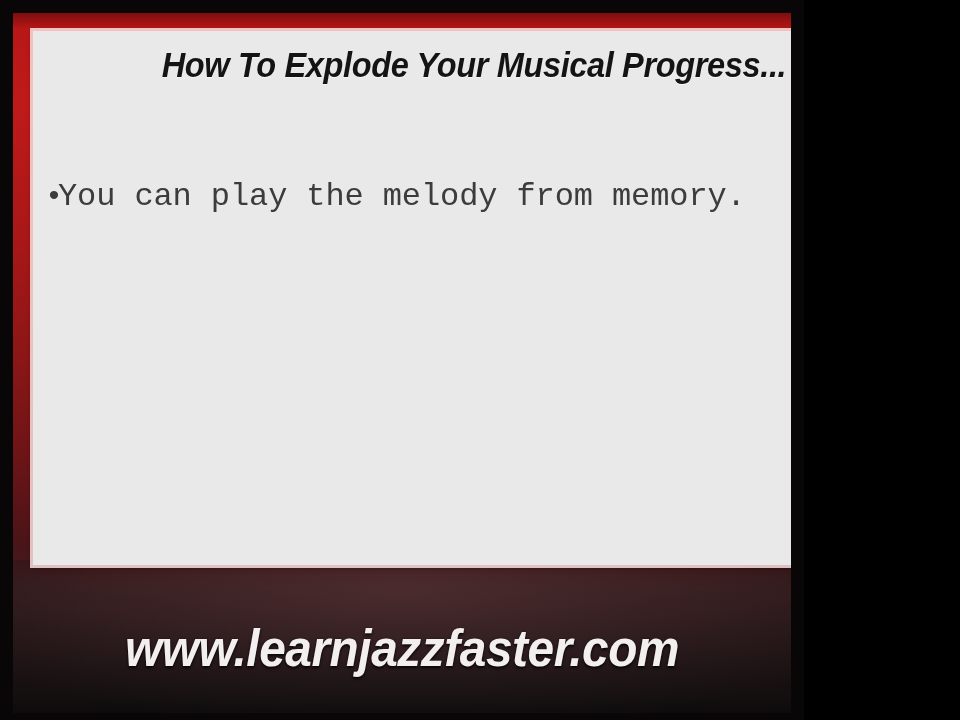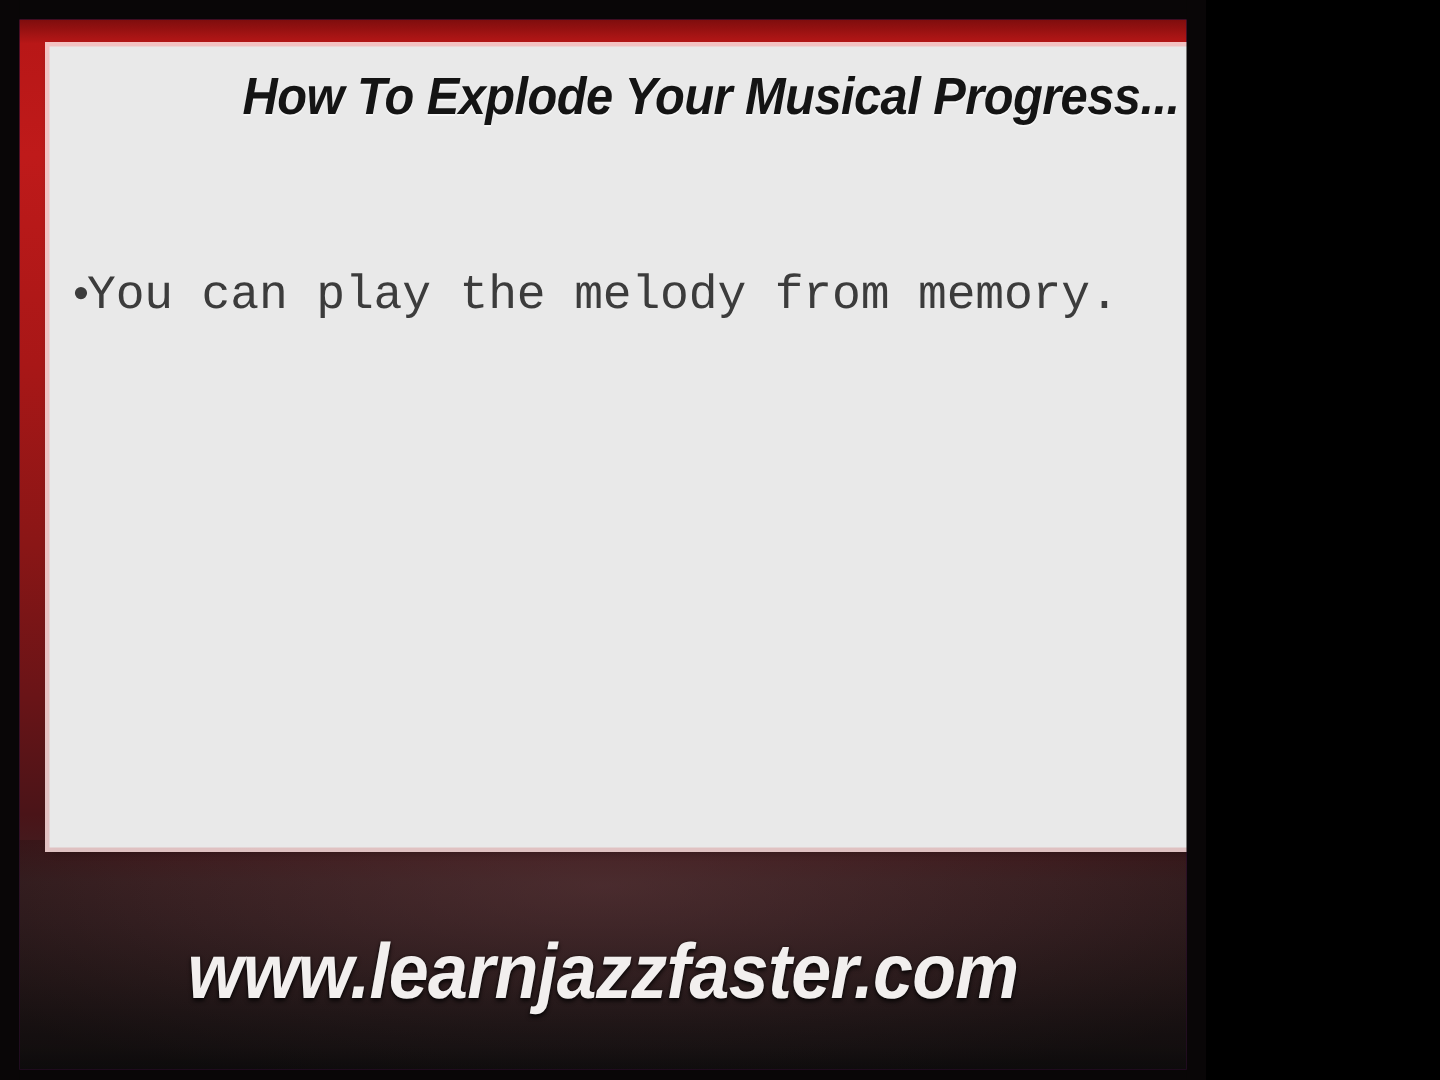--- a/index.html
+++ b/index.html
@@ -13,21 +13,21 @@
     height: 720px;
     overflow: hidden;
     font-family: "Liberation Sans", "DejaVu Sans", sans-serif;
   }
 
   
   #slide {
     position: relative;
     width: 804px;
     height: 720px;
-    background: #701a75;
+    background: #0369a1;
     overflow: hidden;
   }
 
   
   .edge {
     position: absolute;
     background: #090607;
     z-index: 6;
   }
   .edge-top    { left: 0; top: 0;    width: 960px; height: 13px; }

